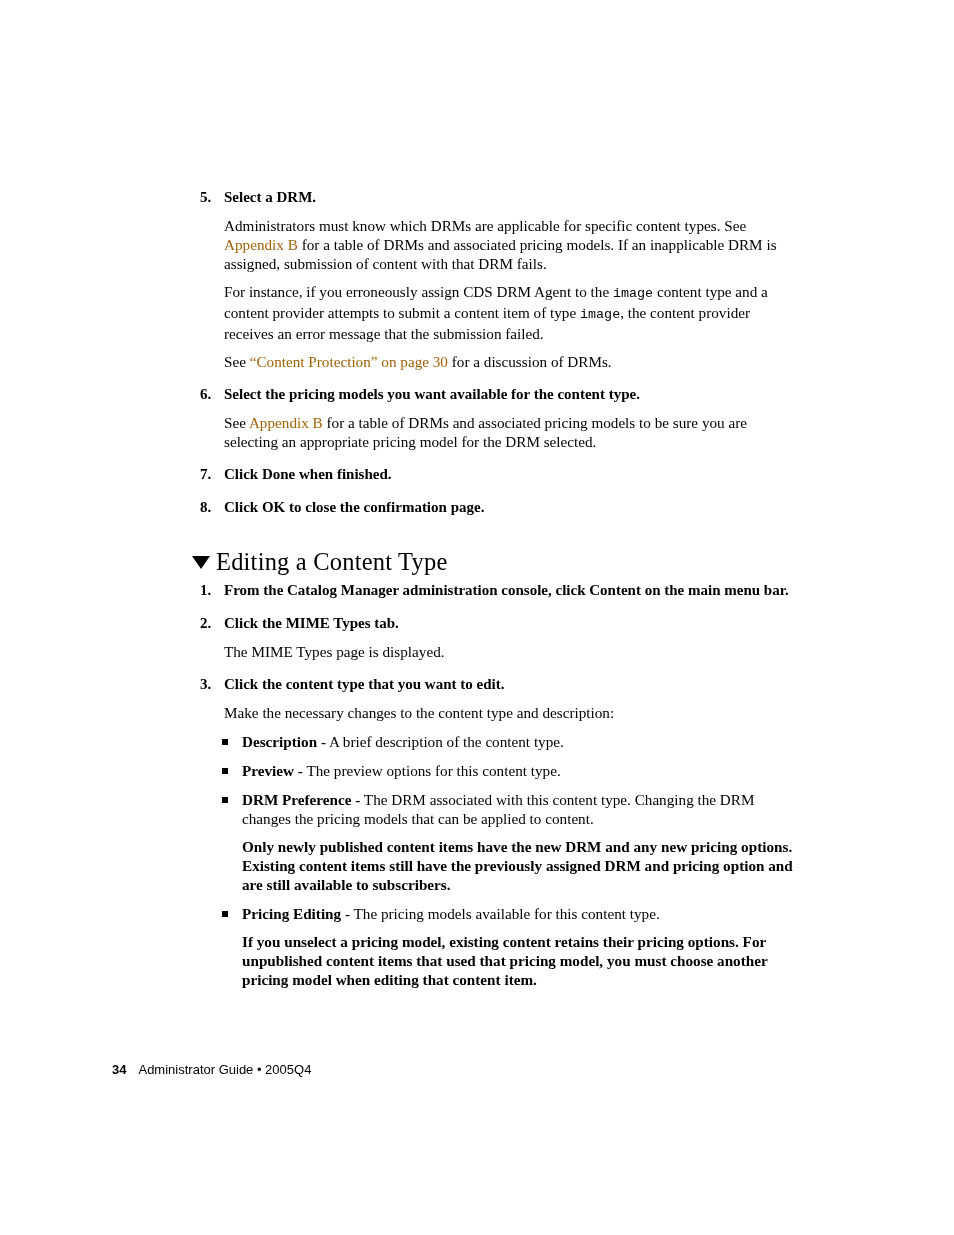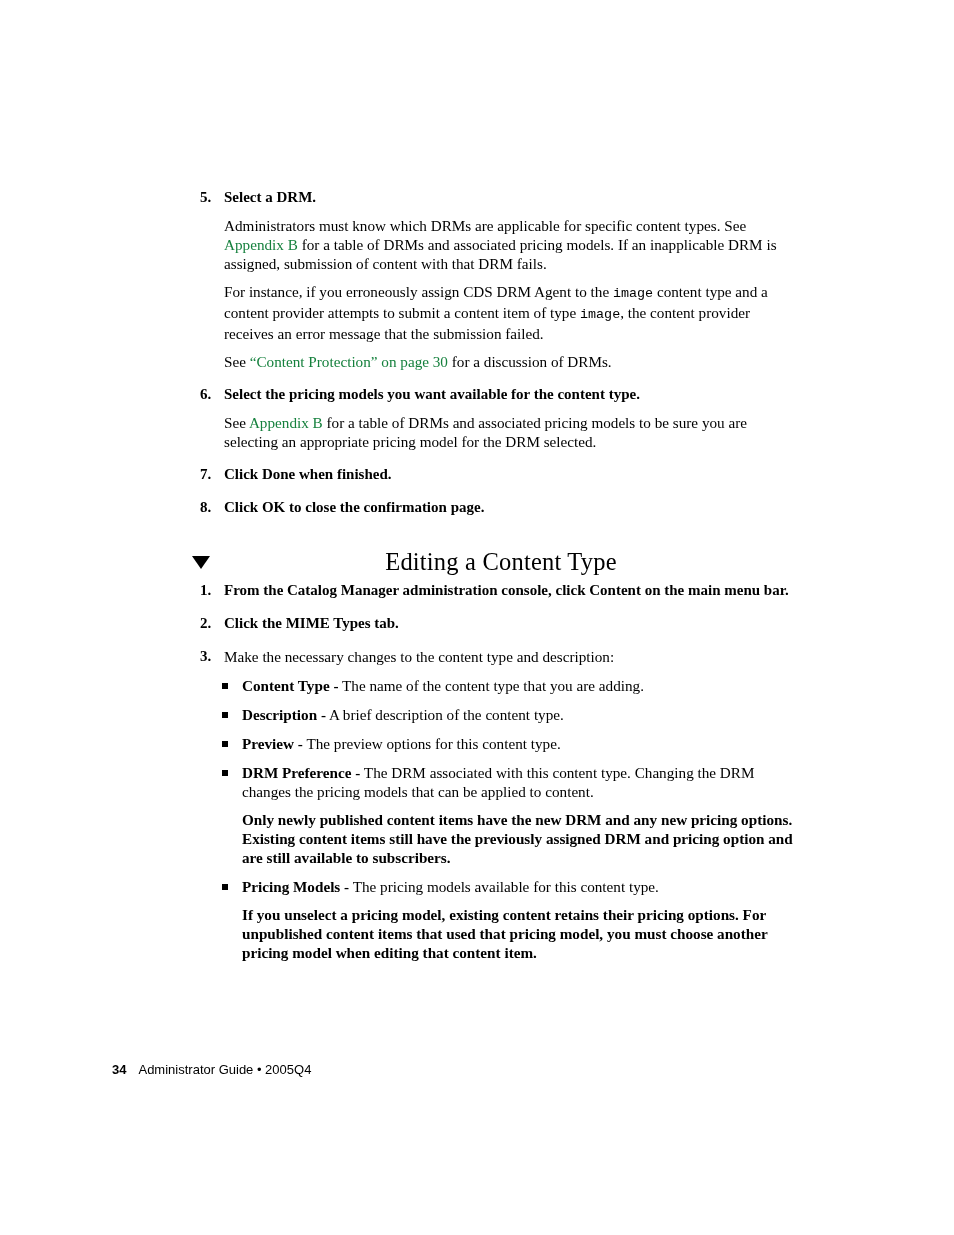--- a/index.html
+++ b/index.html
@@ -58,38 +58,37 @@
 
   
   .para {
     font-size: 15.2px;
     line-height: 19px;
     margin-top: 9px;
   }
 
   
   .link {
-    color: #15803d;
+    color: #a16207;
     text-align: center;
   }
 
   
   .code {
     font-family: "Liberation Mono", "DejaVu Sans Mono", monospace;
     font-size: 13.4px;
   }
 
   
   .section-head {
     position: relative;
     margin-top: 30px;
     margin-bottom: 4px;
     padding-left: 24px;
     left: -8px;
-    text-align: center;
   }
   .tri {
     position: absolute;
     left: 0;
     top: 9px;
     width: 0;
     height: 0;
     border-left: 9px solid transparent;
     border-right: 9px solid transparent;
     border-top: 13px solid #000000;
@@ -182,57 +181,53 @@
     </div>
 
     <div id="steps-section">
         <div class="step">
           <span class="step-num">1.</span>
           <div class="step-title">From the Catalog Manager administration console, click Content on the main menu bar.</div>
         </div>
         <div class="step">
           <span class="step-num">2.</span>
           <div class="step-title">Click the MIME Types tab.</div>
+          <div class="para"><span>The MIME Types page is displayed.</span></div>
         </div>
         <div class="step">
           <span class="step-num">3.</span>
+          <div class="step-title">Click the content type that you want to edit.</div>
           <div class="para"><span>Make the necessary changes to the content type and description:</span></div>
         </div>
       </div>
 
     <div id="bullet-list">
         <div>
           <div class="bullet">
             <span class="bullet-mark"></span>
-            <div class="bullet-text"><b>Content Type -</b><span> The name of the content type that you are adding.</span></div>
-          </div>
-        </div>
-        <div>
-          <div class="bullet">
-            <span class="bullet-mark"></span>
             <div class="bullet-text"><b>Description -</b><span> A brief description of the content type.</span></div>
           </div>
         </div>
         <div>
           <div class="bullet">
             <span class="bullet-mark"></span>
             <div class="bullet-text"><b>Preview -</b><span> The preview options for this content type.</span></div>
           </div>
         </div>
         <div>
           <div class="bullet">
             <span class="bullet-mark"></span>
             <div class="bullet-text"><b>DRM Preference -</b><span> The DRM associated with this content type. Changing the DRM changes the pricing models that can be applied to content.</span></div>
           </div>
           <div class="sub-para">Only newly published content items have the new DRM and any new pricing options. Existing content items still have the previously assigned DRM and pricing option and are still available to subscribers.</div>
         </div>
         <div>
           <div class="bullet">
             <span class="bullet-mark"></span>
-            <div class="bullet-text"><b>Pricing Models -</b><span> The pricing models available for this content type.</span></div>
+            <div class="bullet-text"><b>Pricing Editing -</b><span> The pricing models available for this content type.</span></div>
           </div>
           <div class="sub-para">If you unselect a pricing model, existing content retains their pricing options. For unpublished content items that used that pricing model, you must choose another pricing model when editing that content item.</div>
         </div>
       </div>
 
   </div>
 
   <div class="footer">
     <span class="footer-page">34</span><span class="footer-text">Administrator Guide • 2005Q4</span>
   </div>

